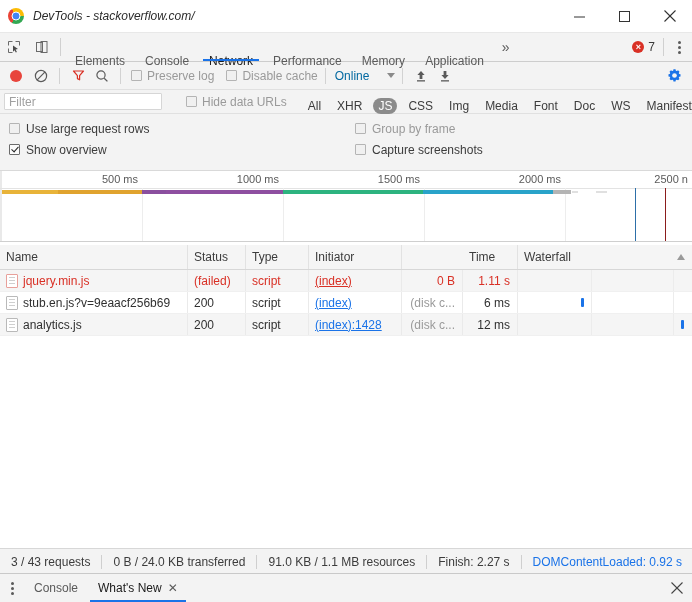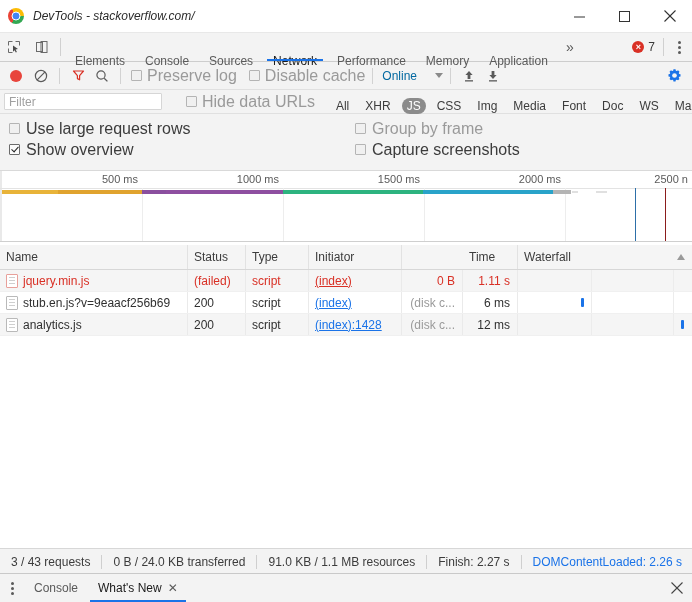--- a/index.html
+++ b/index.html
@@ -172,21 +172,21 @@
   .cbox.checked { background: #fbfbfb; border-color: #6b6b6b; }
   .cbox.checked::after {
     content: "";
     position: absolute;
     left: 3px; top: 0px;
     width: 3px; height: 6px;
     border: solid #222;
     border-width: 0 1.4px 1.4px 0;
     transform: rotate(42deg);
   }
-  .cb-label { font-size: 16px; white-space: nowrap; }
+  .cb-label { font-size: 12px; white-space: nowrap; }
   .dim { color: #9a9a9a; }
   .throttle {
     display: flex; align-items: center;
     gap: 18px;
     color: #0369a1;
     font-size: 12px;
     padding-left: 2px;
   }
   .caret-dn {
     width: 0; height: 0;
@@ -496,23 +496,20 @@
       <rect x="6" y="1.5" width="6" height="11" fill="none" stroke="#6a6a6a" stroke-width="1"></rect>
     </svg>
   </div>
   <div class="tb-sep"></div>
 
   <div class="panel-tab">
       <span>Elements</span>
     </div>
   <div class="panel-tab">
       <span>Console</span>
-    </div>
-  <div class="panel-tab">
-      <span>Sources</span>
     </div>
   <div class="panel-tab active">
       <span>Network</span>
     </div>
   <div class="panel-tab">
       <span>Performance</span>
     </div>
   <div class="panel-tab">
       <span>Memory</span>
     </div>
@@ -738,21 +735,21 @@
 
 <div class="statusbar">
   <span class="status-item">3 / 43 requests</span>
   <span class="status-sep"></span>
   <span class="status-item">0 B / 24.0 KB transferred</span>
   <span class="status-sep"></span>
   <span class="status-item">91.0 KB / 1.1 MB resources</span>
   <span class="status-sep"></span>
   <span class="status-item">Finish: 2.27 s</span>
   <span class="status-sep"></span>
-  <span class="status-item status-blue">DOMContentLoaded: 2.26 s</span>
+  <span class="status-item status-blue">DOMContentLoaded: 0.92 s</span>
 
 </div>
 
 <div class="drawer">
   <div class="drawer-kebab">
       <i></i>
       <i></i>
       <i></i>
     </div>
   <div class="drawer-tab">

